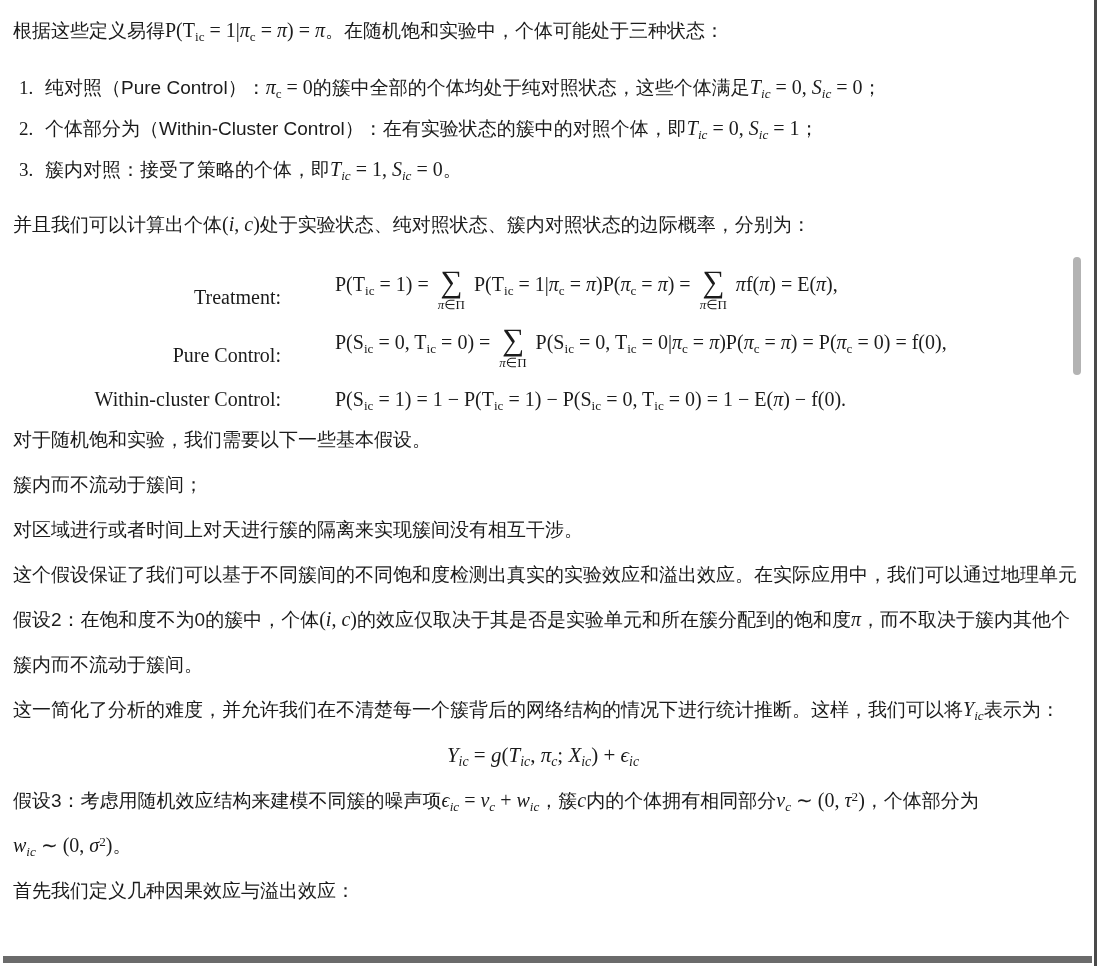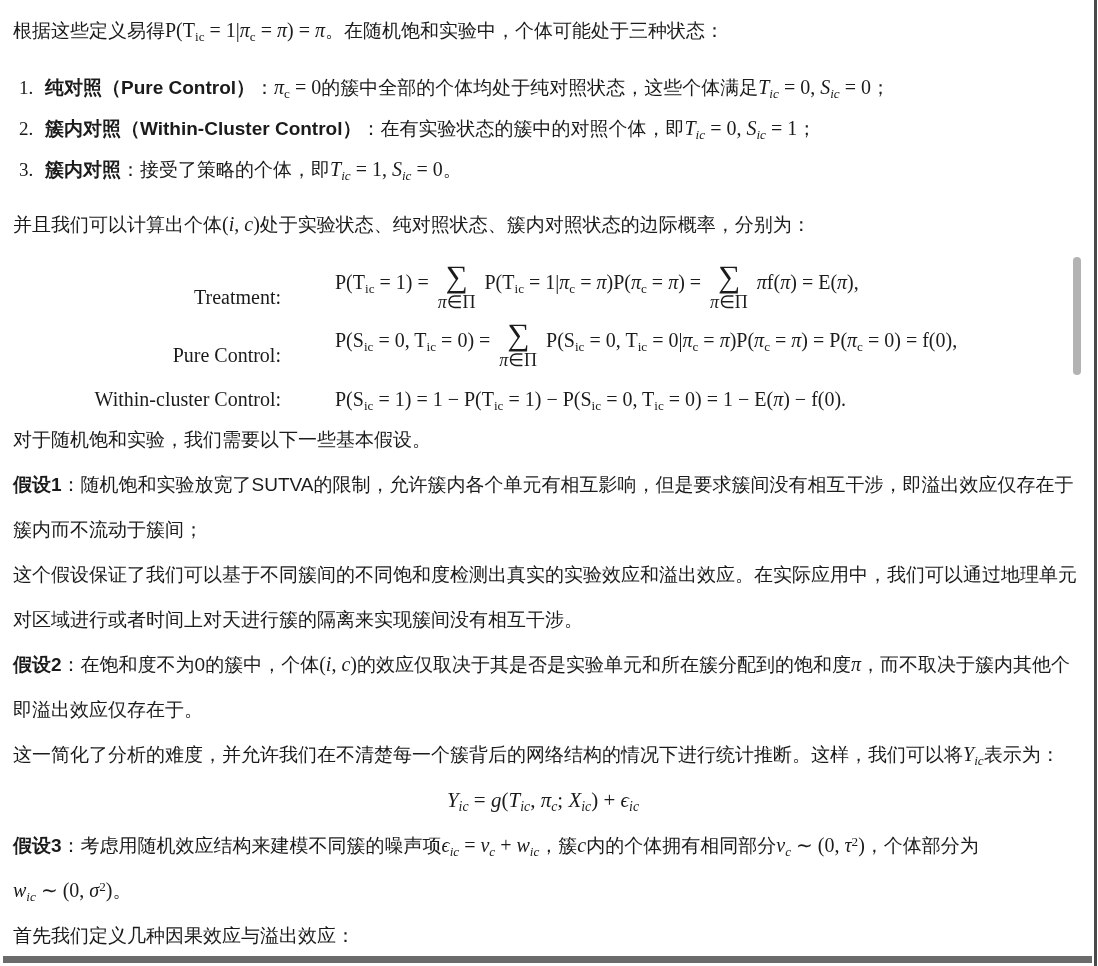--- a/index.html
+++ b/index.html
@@ -5,38 +5,38 @@
   html,body{margin:0;padding:0;}
   body{
     width:1098px;height:966px;overflow:hidden;position:relative;
     background:#ffffff;color:#1b1b1b;
     font-family:"Liberation Sans",sans-serif;
     -webkit-font-smoothing:antialiased;
   }
   .content{position:relative;padding:8px 16px 0 13px;width:1060px;}
   .para{font-size:19px;line-height:45px;margin:0;}
   .line{white-space:nowrap;}
-  .b{font-weight:700;}
+  .b{font-weight:400;}
   .math{font-family:"Liberation Serif",serif;font-size:20px;white-space:nowrap;}
   .it{font-style:italic;}
   sub{font-size:66%;line-height:0;vertical-align:-0.28em;letter-spacing:0;}
   sup{font-size:66%;line-height:0;vertical-align:0.45em;}
   
   .states{margin-top:14px;}
   .state-item{display:flex;line-height:41px;font-size:19px;}
   .state-num{font-family:"Liberation Serif",serif;font-size:19px;width:26px;flex:0 0 auto;text-align:left;padding-left:6px;}
   
   .eqblock{margin:4px 0 6px 0;}
   .eqrow{display:flex;align-items:flex-end;min-height:44px;gap:48px;}
   .eqrow.tall{min-height:58px;}
   .eqlabel{flex:0 0 268px;text-align:right;font-family:"Liberation Serif",serif;font-size:20px;padding-right:6px;}
   .eqformula{font-family:"Liberation Serif",serif;font-size:20px;white-space:nowrap;}
   .sum{display:inline-flex;flex-direction:column;align-items:center;vertical-align:middle;margin:0 4px;position:relative;top:2px;}
   .sigma{font-size:31px;line-height:0.95;font-family:"Liberation Serif",serif;}
-  .under{font-size:18px;line-height:1;margin-top:2px;font-family:"Liberation Serif",serif;}
+  .under{font-size:13px;line-height:1;margin-top:2px;font-family:"Liberation Serif",serif;}
   .eq-center{text-align:center;font-size:21px;line-height:45px;}
   .eq-center .math{font-size:21px;text-align:center;}
   
   .right-border{position:absolute;left:1094px;top:0;width:3px;height:966px;background:#4a4a4a;}
   .bottom-bar{position:absolute;left:3px;top:956px;width:1089px;height:7px;background:#6b6b6b;}
   .scroll-thumb{position:absolute;left:1073px;top:257px;width:8px;height:118px;border-radius:4px;background:#b3b3b3;}
 </style>
 </head>
 <body>
 
@@ -44,21 +44,21 @@
 
   <p class="para">根据这些定义易得<span class="math">P(T<sub>ic</sub> = 1|<span class="it">π</span><sub>c</sub> = <span class="it">π</span>) = <span class="it">π</span></span>。在随机饱和实验中，个体可能处于三种状态：</p>
 
   <div class="states">
     <div class="state-item">
       <span class="state-num">1.</span>
       <span><span class="b">纯对照（Pure Control）</span>：<span class="math"><span class="it">π</span><sub>c</sub> = 0</span>的簇中全部的个体均处于纯对照状态，这些个体满足<span class="math"><span class="it">T<sub>ic</sub></span> = 0, <span class="it">S<sub>ic</sub></span> = 0</span>；</span>
     </div>
     <div class="state-item">
       <span class="state-num">2.</span>
-      <span><span class="b">簇内对照（Within-Cluster Control）</span>：在有实验状态的簇中的对照个体，即<span class="math"><span class="it">T<sub>ic</sub></span> = 0, <span class="it">S<sub>ic</sub></span> = 1</span>；</span>
+      <span><span class="b">个体部分为（Within-Cluster Control）</span>：在有实验状态的簇中的对照个体，即<span class="math"><span class="it">T<sub>ic</sub></span> = 0, <span class="it">S<sub>ic</sub></span> = 1</span>；</span>
     </div>
     <div class="state-item">
       <span class="state-num">3.</span>
       <span><span class="b">簇内对照</span>：接受了策略的个体，即<span class="math"><span class="it">T<sub>ic</sub></span> = 1, <span class="it">S<sub>ic</sub></span> = 0</span>。</span>
     </div>
   </div>
 
   <p class="para" style="margin-top:12px;">并且我们可以计算出个体<span class="math">(<span class="it">i</span>, <span class="it">c</span>)</span>处于实验状态、纯对照状态、簇内对照状态的边际概率，分别为：</p>
 
   <div class="eqblock">
@@ -81,32 +81,31 @@
     </div>
     <div class="eqrow">
       <span class="eqlabel">Within-cluster Control:</span>
       <span class="eqformula"><span class="math">P(S<sub>ic</sub> = 1) = 1 − P(T<sub>ic</sub> = 1) − P(S<sub>ic</sub> = 0, T<sub>ic</sub> = 0) = 1 − E(<span class="it">π</span>) − f(0).</span></span>
     </div>
   </div>
 
   <p class="para">对于随机饱和实验，我们需要以下一些基本假设。</p>
 
   <p class="para">
-    <span class="line" style="display:block;"><span class="b">假设1</span>：随机饱和实验放宽了SUTVA的限制，允许簇内各个单元有相互影响，但是要求簇间没有相互干涉，即溢出效应仅存在于</span>
     <span class="line" style="display:block;">簇内而不流动于簇间；</span>
   </p>
 
   <p class="para">
+    <span class="line" style="display:block;">对区域进行或者时间上对天进行簇的隔离来实现簇间没有相互干涉。</span>
     <span class="line" style="display:block;">这个假设保证了我们可以基于不同簇间的不同饱和度检测出真实的实验效应和溢出效应。在实际应用中，我们可以通过地理单元</span>
-    <span class="line" style="display:block;">对区域进行或者时间上对天进行簇的隔离来实现簇间没有相互干涉。</span>
   </p>
 
   <p class="para">
     <span class="line" style="display:block;"><span class="b">假设2</span>：在饱和度不为0的簇中，个体<span class="math">(<span class="it">i</span>, <span class="it">c</span>)</span>的效应仅取决于其是否是实验单元和所在簇分配到的饱和度<span class="math"><span class="it">π</span></span>，而不取决于簇内其他个</span>
-    <span class="line" style="display:block;">即溢出效应仅存在于。</span>
+    <span class="line" style="display:block;">簇内而不流动于簇间。</span>
   </p>
 
   <p class="para">这一简化了分析的难度，并允许我们在不清楚每一个簇背后的网络结构的情况下进行统计推断。这样，我们可以将<span class="math"><span class="it">Y<sub>ic</sub></span></span>表示为：</p>
 
   <div class="eq-center"><span class="math"><span class="it">Y<sub>ic</sub></span> = <span class="it">g</span>(<span class="it">T<sub>ic</sub></span>, <span class="it">π<sub>c</sub></span>; <span class="it">X<sub>ic</sub></span>) + <span class="it">ϵ<sub>ic</sub></span></span></div>
 
   <p class="para">
     <span class="line" style="display:block;"><span class="b">假设3</span>：考虑用随机效应结构来建模不同簇的噪声项<span class="math"><span class="it">ϵ<sub>ic</sub></span> = <span class="it">v<sub>c</sub></span> + <span class="it">w<sub>ic</sub></span></span>，簇<span class="math"><span class="it">c</span></span>内的个体拥有相同部分<span class="math"><span class="it">v<sub>c</sub></span> ∼ (0, <span class="it">τ</span><sup>2</sup>)</span>，个体部分为</span>
     <span class="line" style="display:block;"><span class="math"><span class="it">w<sub>ic</sub></span> ∼ (0, <span class="it">σ</span><sup>2</sup>)</span>。</span>
   </p>

